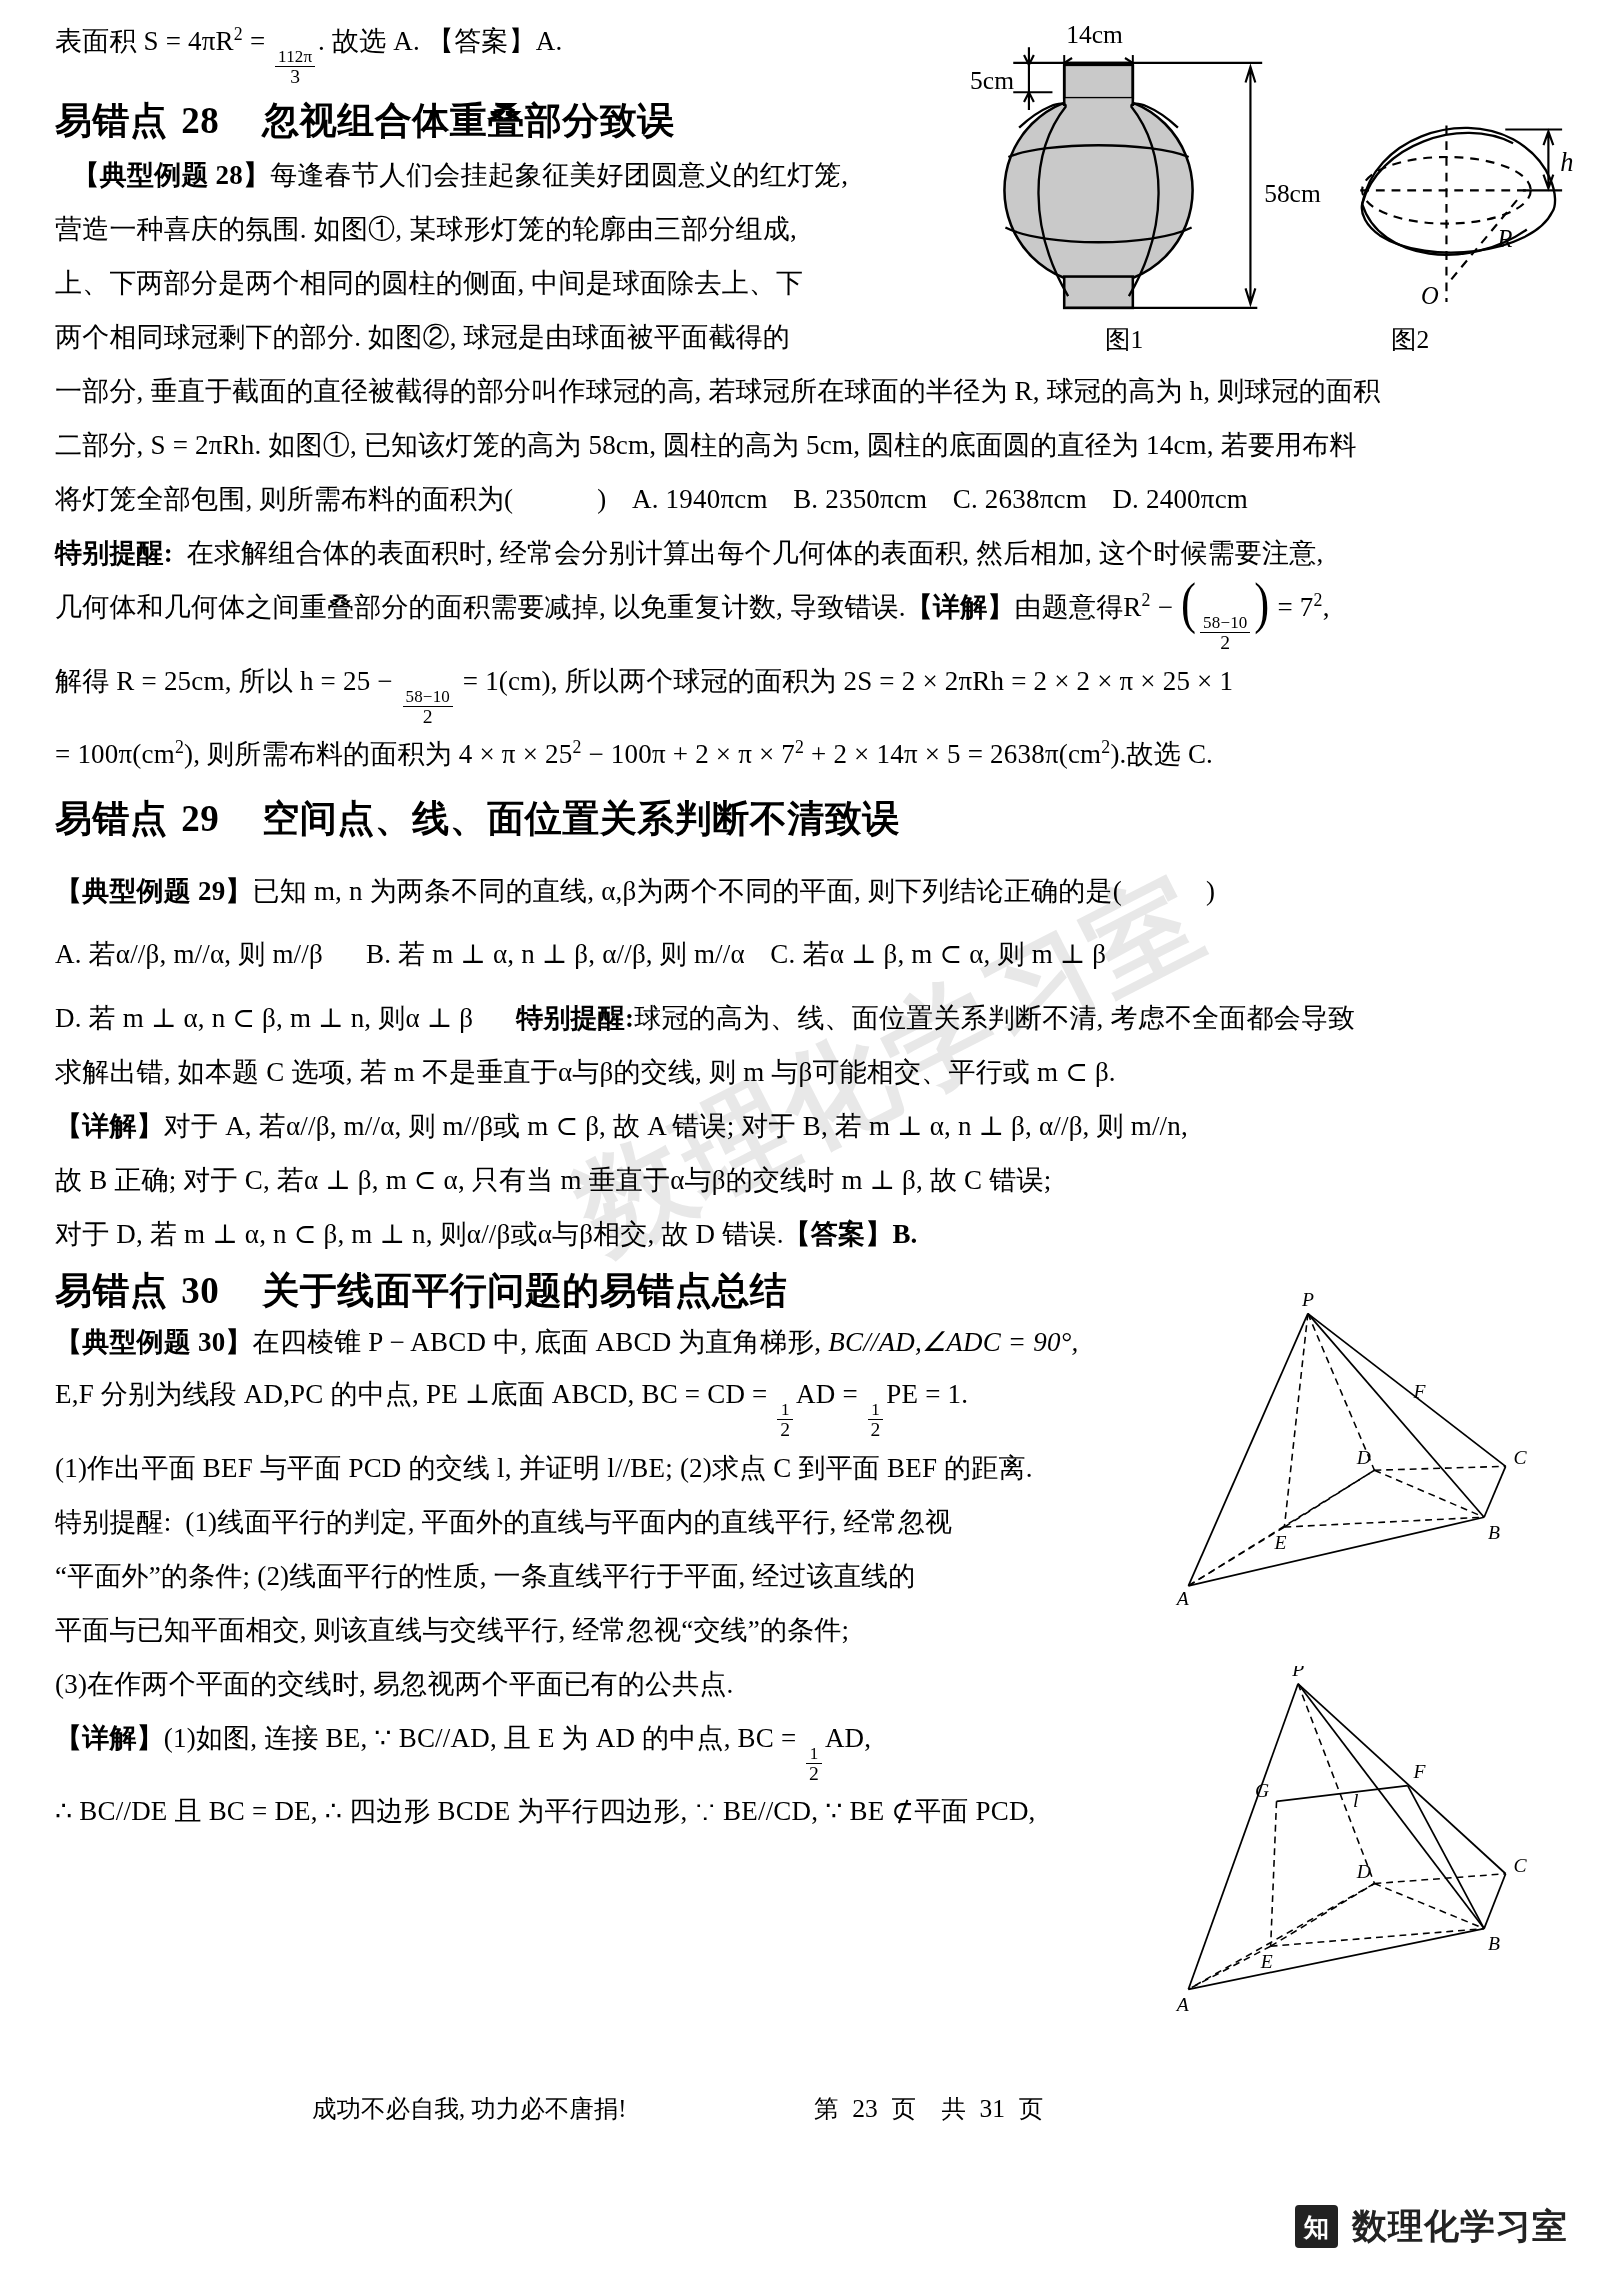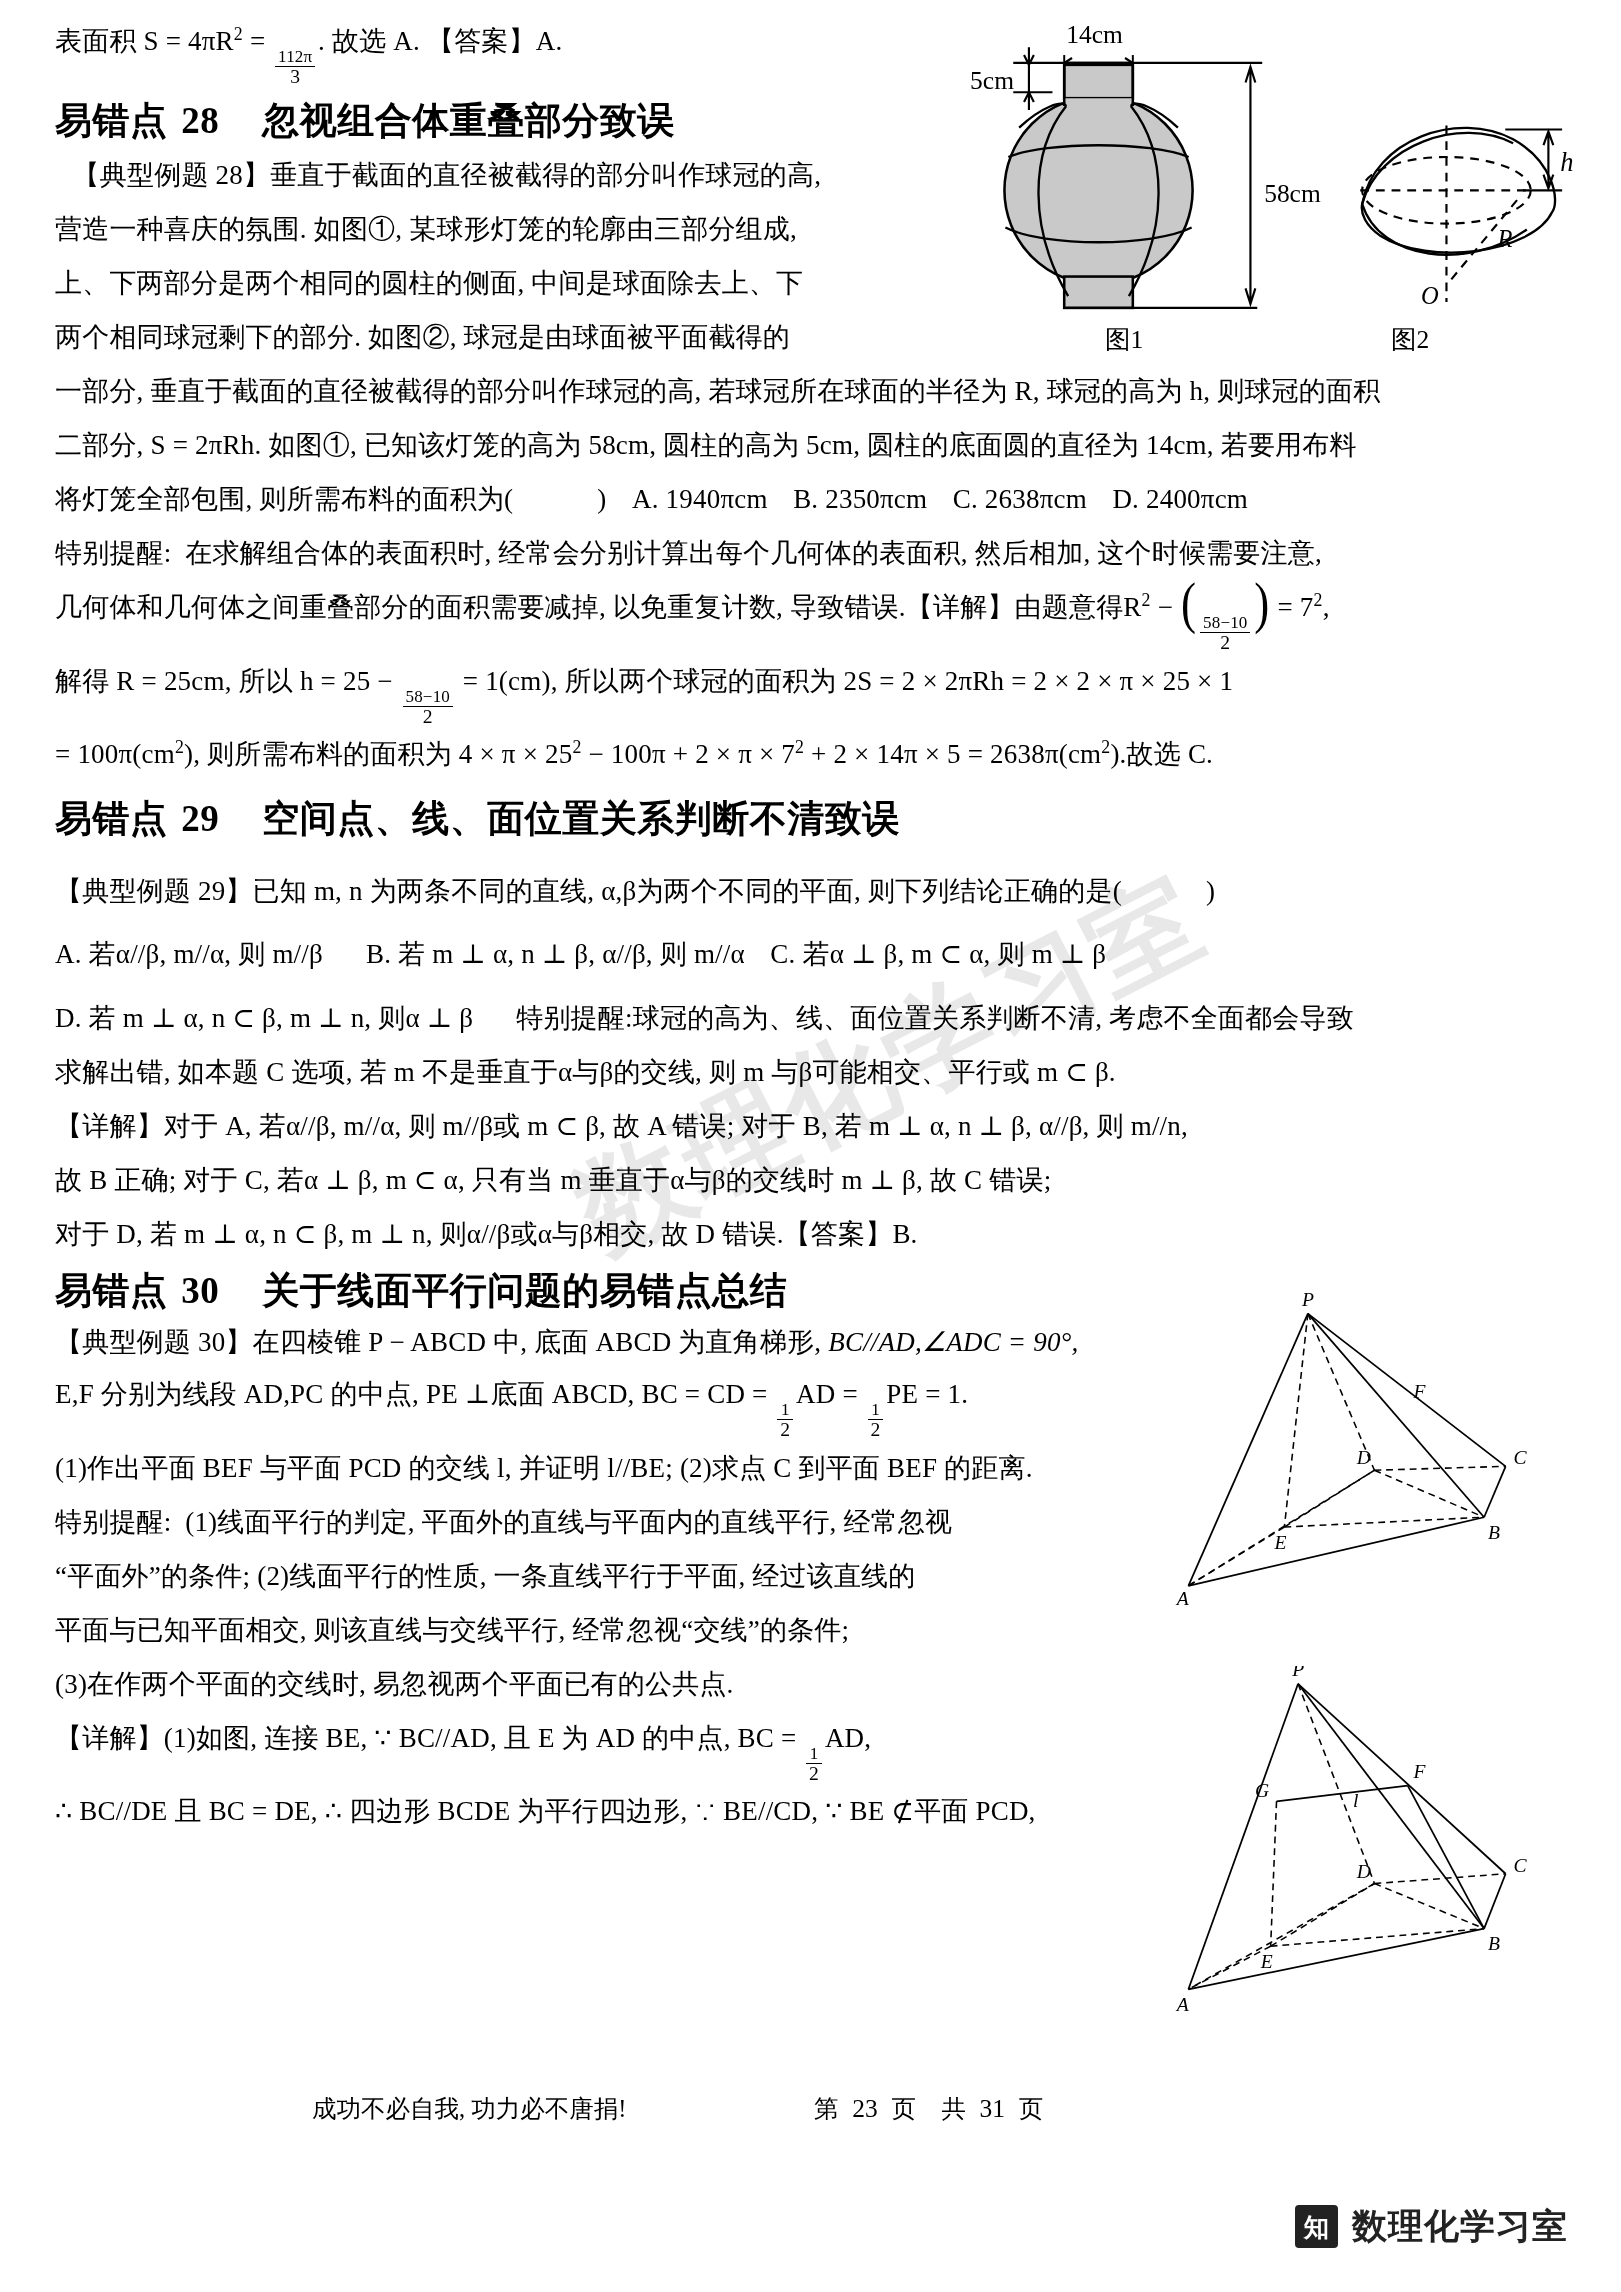--- a/index.html
+++ b/index.html
@@ -36,21 +36,21 @@
     font-size: 37px;
     font-weight: bold;
     line-height: 55px;
     letter-spacing: 0.5px;
     white-space: nowrap;
   }
   .heading .num { font-family:"Liberation Serif",serif; }
   .gap { display:inline-block; width:25.5px; }
   .gap-sm { display:inline-block; width:13.7px; }
   .gap-lg { display:inline-block; width:43px; }
-  b.bd { font-weight: normal; }
+  b.bd { font-weight: bold; }
 
   
   .mi { font-style: italic; font-family:"Liberation Serif",serif;margin-top:16px; }
   .frac {
     display: inline-flex;
     flex-direction: column;
     vertical-align: -0.45em;
     text-align: center;
     margin: 0 2.9px;
     line-height: 1.05;
@@ -283,21 +283,21 @@
           <span class="n">112π</span>
           <span class="d">3</span>
         </span><span>. 故选 A. 【答案】A.</span>
     </div>
 
     <div class="heading" style="margin-top:5.9px;">
       <span>易错点</span><span class="gap-sm"></span><span class="num">28</span><span class="gap-lg"></span><span>忽视组合体重叠部分致误</span>
     </div>
 
     <div class="line" style="padding-left:17.6px;">
-      <b class="bd">【典型例题 28】</b><span>垂直于截面的直径被截得的部分叫作球冠的高,</span>
+      <b class="bd">【典型例题 28】</b><span>每逢春节人们会挂起象征美好团圆意义的红灯笼,</span>
     </div>
     <div class="line">
       <span>营造一种喜庆的氛围. 如图①, 某球形灯笼的轮廓由三部分组成,</span>
     </div>
     <div class="line">
       <span>上、下两部分是两个相同的圆柱的侧面, 中间是球面除去上、下</span>
     </div>
     <div class="line">
       <span>两个相同球冠剩下的部分. 如图②, 球冠是由球面被平面截得的</span>
     </div>

